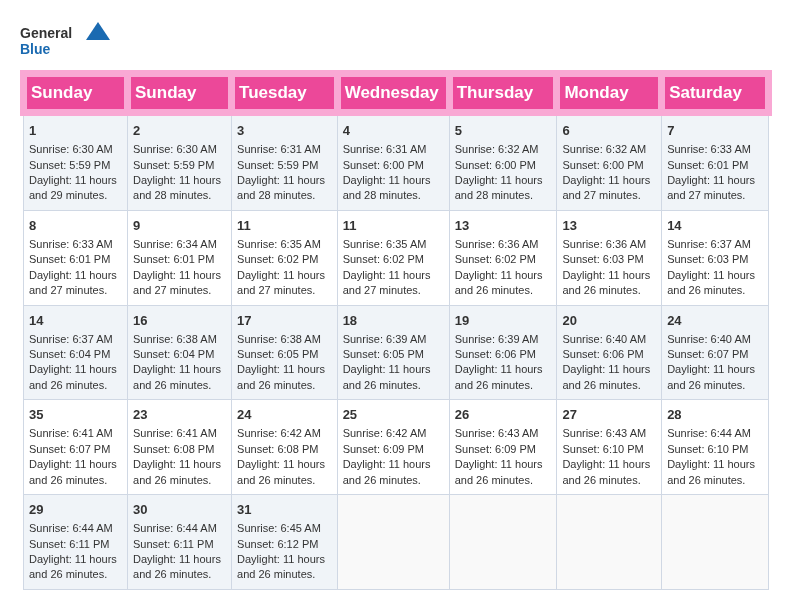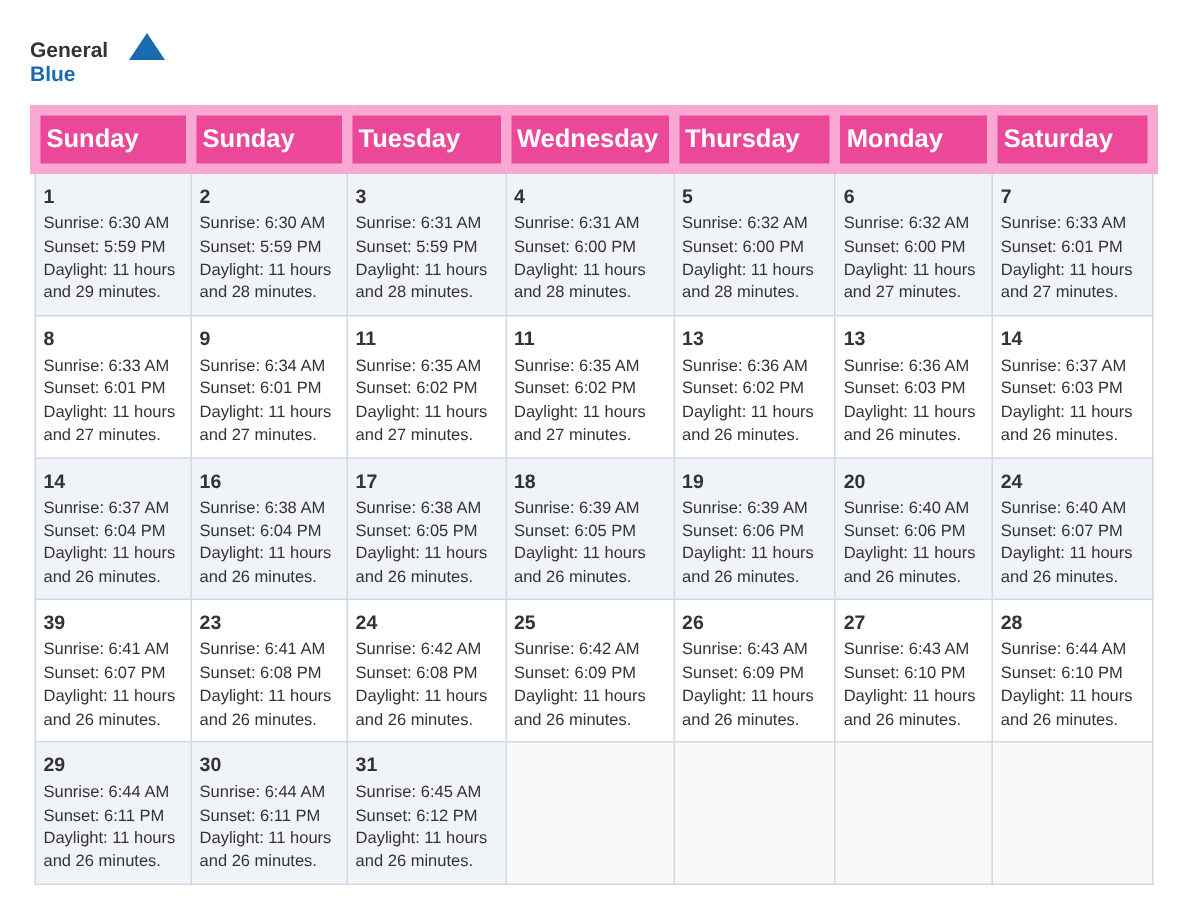--- a/index.html
+++ b/index.html
@@ -275,21 +275,21 @@
           <span class="day-num">24</span>
           <div class="cell-content">
             Sunrise: 6:40 AM<br>
             Sunset: 6:07 PM<br>
             Daylight: 11 hours and 26 minutes.
           </div>
         </td>
       </tr>
       <tr>
         <td>
-          <span class="day-num">39</span>
+          <span class="day-num">35</span>
           <div class="cell-content">
             Sunrise: 6:41 AM<br>
             Sunset: 6:07 PM<br>
             Daylight: 11 hours and 26 minutes.
           </div>
         </td>
         <td>
           <span class="day-num">23</span>
           <div class="cell-content">
             Sunrise: 6:41 AM<br>

